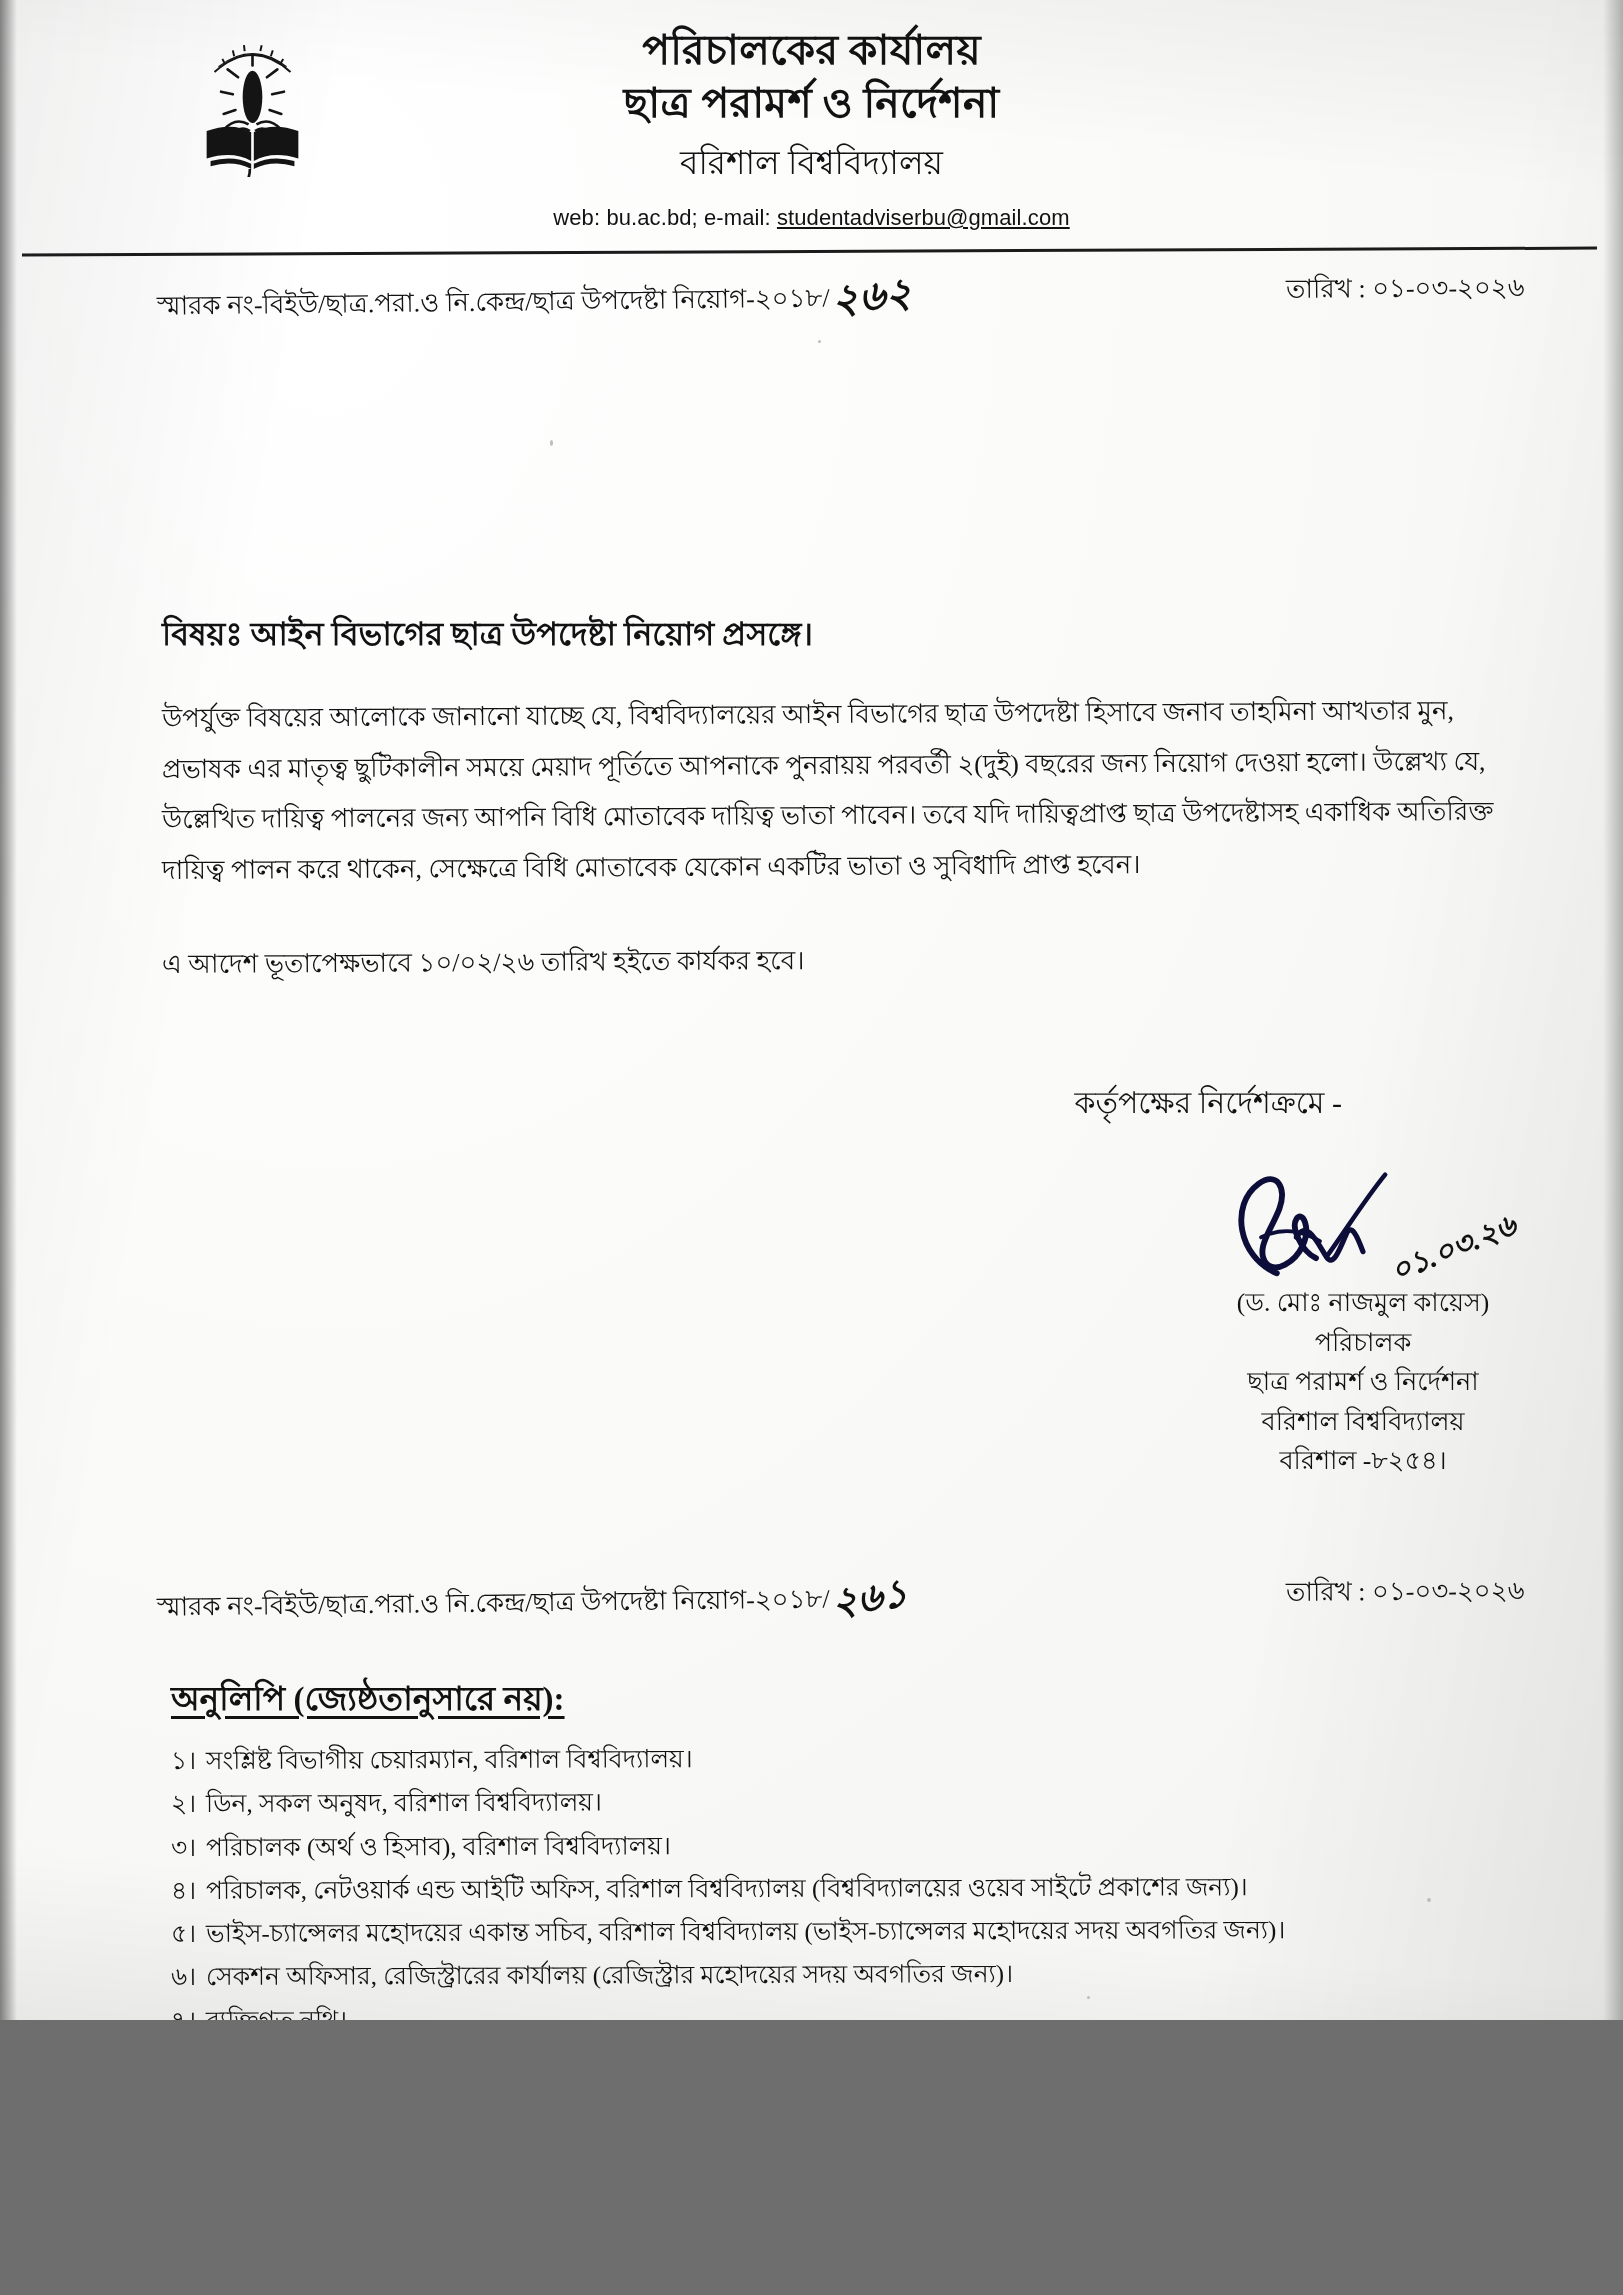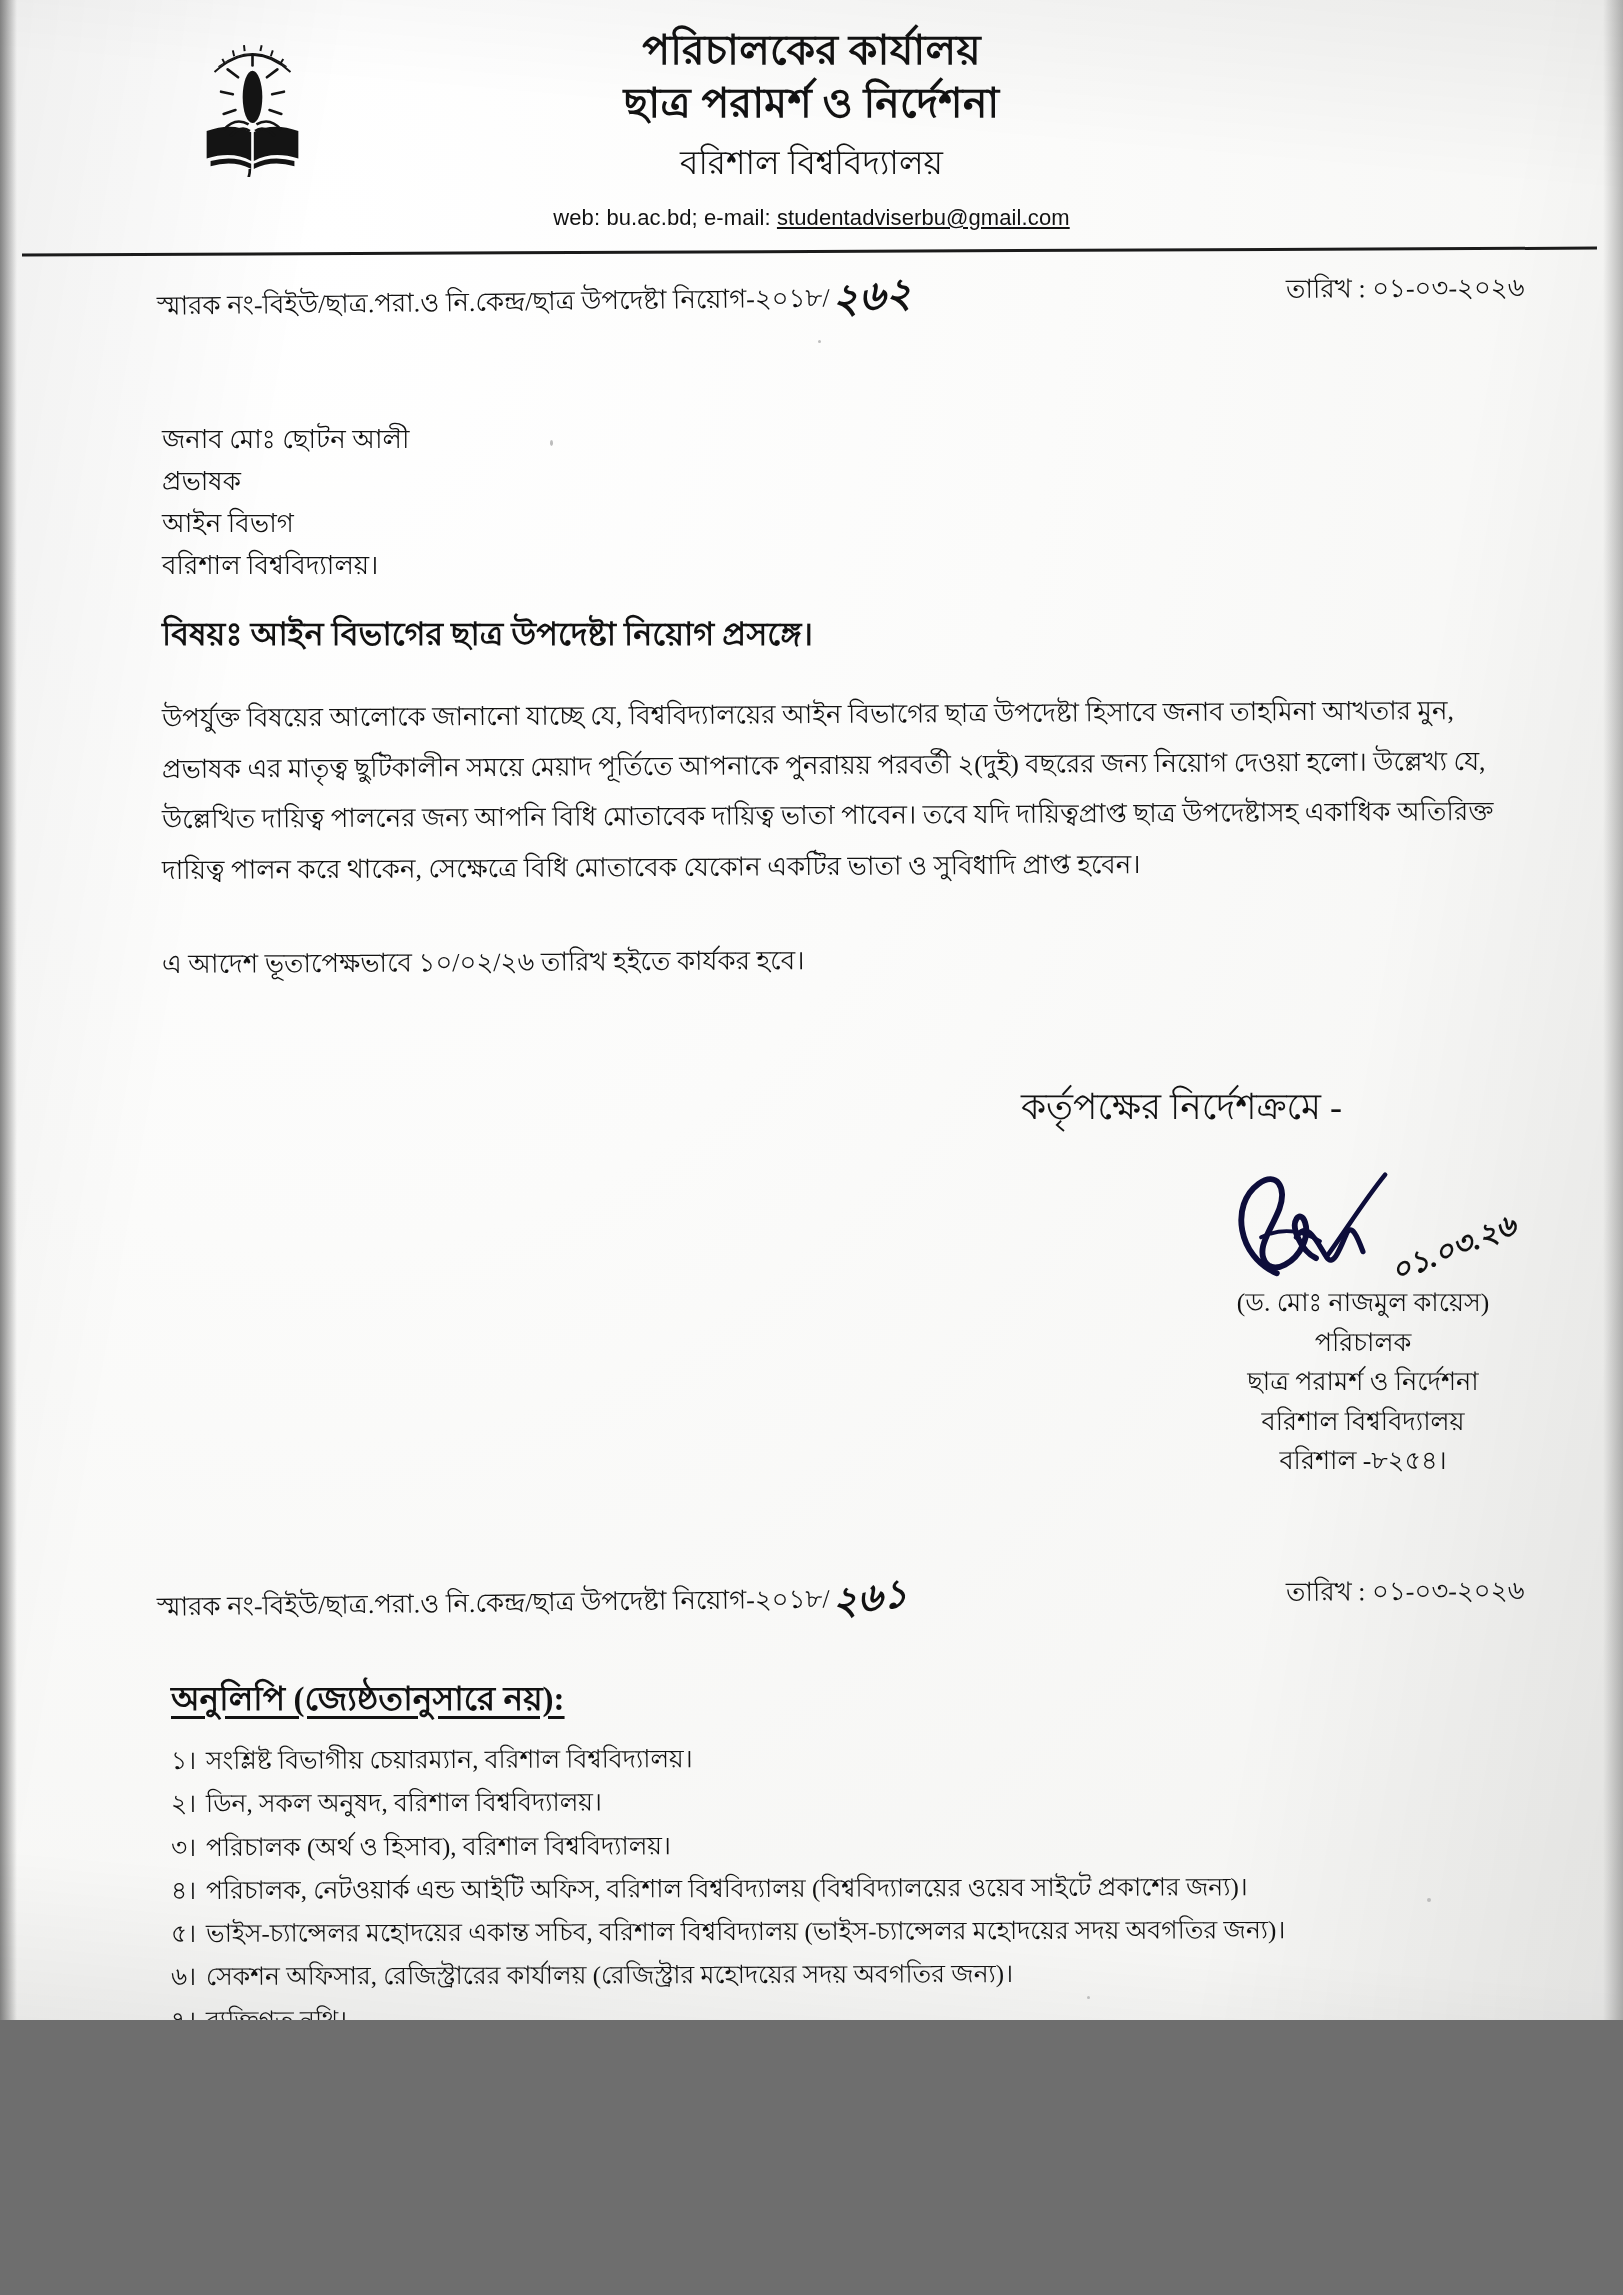--- a/index.html
+++ b/index.html
@@ -121,21 +121,21 @@
   .effective {
     position: absolute;
     left: 162px; top: 944px;
     font-size: 26px;
   }
 
   
   .by-order {
     position: absolute;
     right: 281px; top: 1079px;
-    font-size: 36px;
+    font-size: 30px;
   }
   .sig-wrap {
     position: absolute;
     left: 1126px; top: 1152px;
     width: 497px; height: 367px;
   }
   .sig-ink {
     position: absolute;
     left: 72px; top: 6.5px;
     width: 249px; height: 124px;
@@ -270,26 +270,20 @@
 
   <div class="rule"></div>
 
   <div class="memo-row">
     <div class="memo-no">
       <span>স্মারক নং-বিইউ/ছাত্র.পরা.ও নি.কেন্দ্র/ছাত্র উপদেষ্টা নিয়োগ-২০১৮/</span><span class="memo-hand">২৬২</span>
     </div>
     <div class="memo-date">তারিখ : ০১-০৩-২০২৬</div>
   </div>
 
-  <div class="addressee">
-    <div>জনাব মোঃ ছোটন আলী</div>
-    <div>প্রভাষক</div>
-    <div>আইন বিভাগ</div>
-    <div>বরিশাল বিশ্ববিদ্যালয়।</div>
-  </div>
 
   <div class="subject">বিষয়ঃ আইন বিভাগের ছাত্র উপদেষ্টা নিয়োগ প্রসঙ্গে।</div>
 
   <div class="body-para">
     <span class="body-line tilt1">উপর্যুক্ত বিষয়ের আলোকে জানানো যাচ্ছে যে, বিশ্ববিদ্যালয়ের আইন বিভাগের ছাত্র উপদেষ্টা হিসাবে জনাব তাহমিনা আখতার মুন,</span>
     <span class="body-line tilt1">প্রভাষক এর মাতৃত্ব ছুটিকালীন সময়ে মেয়াদ পূর্তিতে আপনাকে পুনরায়য় পরবর্তী ২(দুই) বছরের জন্য নিয়োগ দেওয়া হলো। উল্লেখ্য যে,</span>
     <span class="body-line tilt1">উল্লেখিত দায়িত্ব পালনের জন্য আপনি বিধি মোতাবেক দায়িত্ব ভাতা পাবেন। তবে যদি দায়িত্বপ্রাপ্ত ছাত্র উপদেষ্টাসহ একাধিক অতিরিক্ত</span>
     <span class="body-line tilt1">দায়িত্ব পালন করে থাকেন, সেক্ষেত্রে বিধি মোতাবেক যেকোন একটির ভাতা ও সুবিধাদি প্রাপ্ত হবেন।</span>
   </div>
 

